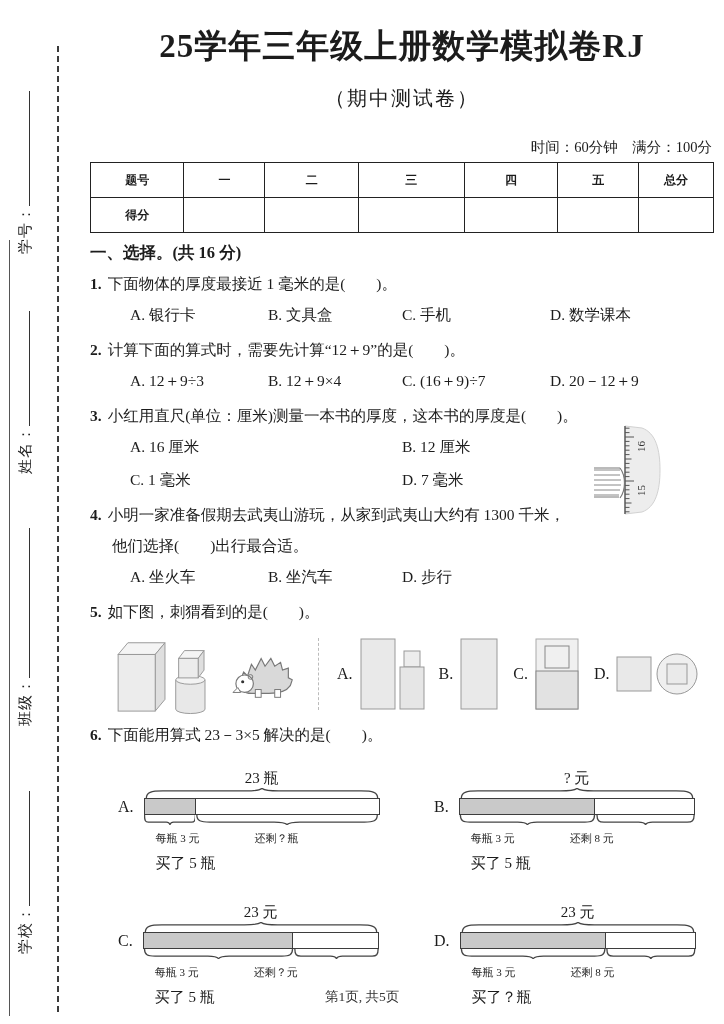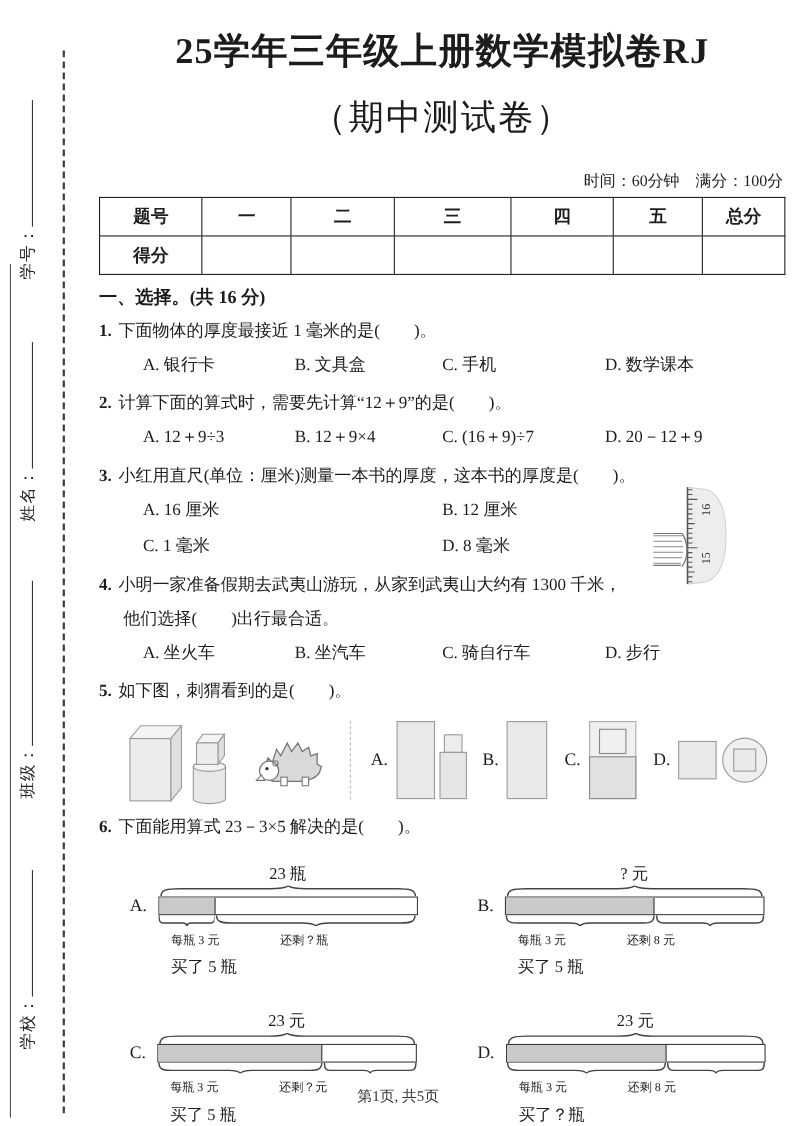--- a/index.html
+++ b/index.html
@@ -11,26 +11,26 @@
   .edge-line { position:absolute; left:9px; top:240px; height:776px; width:0; border-left:1px solid #555; }
   .fold-line { position:absolute; left:57px; top:46px; height:966px; width:0; border-left:2px dashed #3a3a3a; }
   .side-field { position:absolute; left:16px; transform:rotate(-90deg); transform-origin:0 0;
                 white-space:nowrap; font-size:15px; color:#222; letter-spacing:1px; }
   .side-field .blank { display:inline-block; width:115px; height:13px; border-bottom:1.4px solid #333; }
   .side-field.f-banji .blank { width:150px; }
 
   
   .main { position:absolute; left:90px; top:0; width:624px; }
   .title { margin-top:24px; text-align:center; font-size:33px; font-weight:600; letter-spacing:1px; }
-  .subtitle { margin-top:16px; text-align:center; font-size:32px; font-weight:500; letter-spacing:2px; }
+  .subtitle { margin-top:16px; text-align:center; font-size:20px; font-weight:500; letter-spacing:2px; }
   .meta { margin-top:26px; text-align:right; font-size:14.5px; padding-right:2px; }
 
   table.score { width:100%; border-collapse:collapse; margin-top:5px; }
   table.score td { border:1.6px solid #222; height:35px; text-align:center;
-                   font-size:16px; font-weight:700; }
+                   font-size:12px; font-weight:700; }
   table.score td.c0 { width:15%; }
   table.score td.c1 { width:13%; } table.score td.c2 { width:15%; }
   table.score td.c3 { width:17%; } table.score td.c4 { width:15%; }
   table.score td.c5 { width:13%; } table.score td.c6 { width:12%; }
 
   .heading { margin-top:9px; font-size:16.5px; font-weight:700; }
 
   .q { margin-top:4px; font-size:15.5px; }
   .q .stem { line-height:31px; }
   .q .qnum { font-weight:700; margin-right:6px; }
@@ -137,21 +137,21 @@
         <span>D. 20－12＋9</span>
       </div>
     </div>
 
     <div class="q q3wrap">
       <div class="stem"><span class="qnum">3.</span><span>小红用直尺(单位：厘米)测量一本书的厚度，这本书的厚度是(　　)。</span></div>
       <div class="opts2col">
         <span>A. 16 厘米</span>
         <span>B. 12 厘米</span>
         <span>C. 1 毫米</span>
-        <span>D. 8 毫米</span>
+        <span>D. 7 毫米</span>
       </div>
       <div class="ruler-box">
         <svg width="96" height="92" viewBox="0 0 96 92">
           <path d="M33,2 L50,4 C64,9 68,26 68,46 C68,66 64,83 50,88 L33,90 Z" fill="#ededed" stroke="#d2d2d2" stroke-width="1"></path>
           <line x1="33" y1="2" x2="33" y2="90" stroke="#555" stroke-width="1.4"></line>
           <path d="M33,4.2h4.5M33,8.6h4.5M33,13h9M33,17.4h4.5M33,21.8h4.5M33,26.2h4.5M33,30.6h4.5M33,35h6.5M33,39.4h4.5M33,43.8h4.5M33,48.2h4.5M33,52.6h4.5M33,57h9M33,61.4h4.5M33,65.8h4.5M33,70.2h4.5M33,74.6h4.5M33,79h6.5M33,83.4h4.5M33,87.8h4.5" stroke="#555" stroke-width="1"></path>
           <text transform="translate(53 28) rotate(-90)" font-size="11" fill="#333">16</text>
           <text transform="translate(53 72) rotate(-90)" font-size="11" fill="#333">15</text>
           <g>
             <path d="M2,46h26M2,51h26M2,56h27M2,61h27M2,66h26M2,71h25" stroke="#888" stroke-width="1"></path>
@@ -161,21 +161,20 @@
         </svg>
       </div>
     </div>
 
     <div class="q">
       <div class="stem"><span class="qnum">4.</span><span>小明一家准备假期去武夷山游玩，从家到武夷山大约有 1300 千米，</span></div>
       <div class="stem2">他们选择(　　)出行最合适。</div>
       <div class="opts">
         <span>A. 坐火车</span>
         <span>B. 坐汽车</span>
-        <span>C. 骑自行车</span>
         <span>D. 步行</span>
       </div>
     </div>
 
     <div class="q">
       <div class="stem"><span class="qnum">5.</span><span>如下图，刺猬看到的是(　　)。</span></div>
       <div class="media5">
         <svg width="108" height="82" viewBox="0 0 110 84">
           <path d="M8,22 L18,10 L56,10 L46,22 Z" fill="#f4f4f4" stroke="#999"></path>
           <path d="M46,22 L56,10 L56,68 L46,80 Z" fill="#dfdfdf" stroke="#999"></path>

